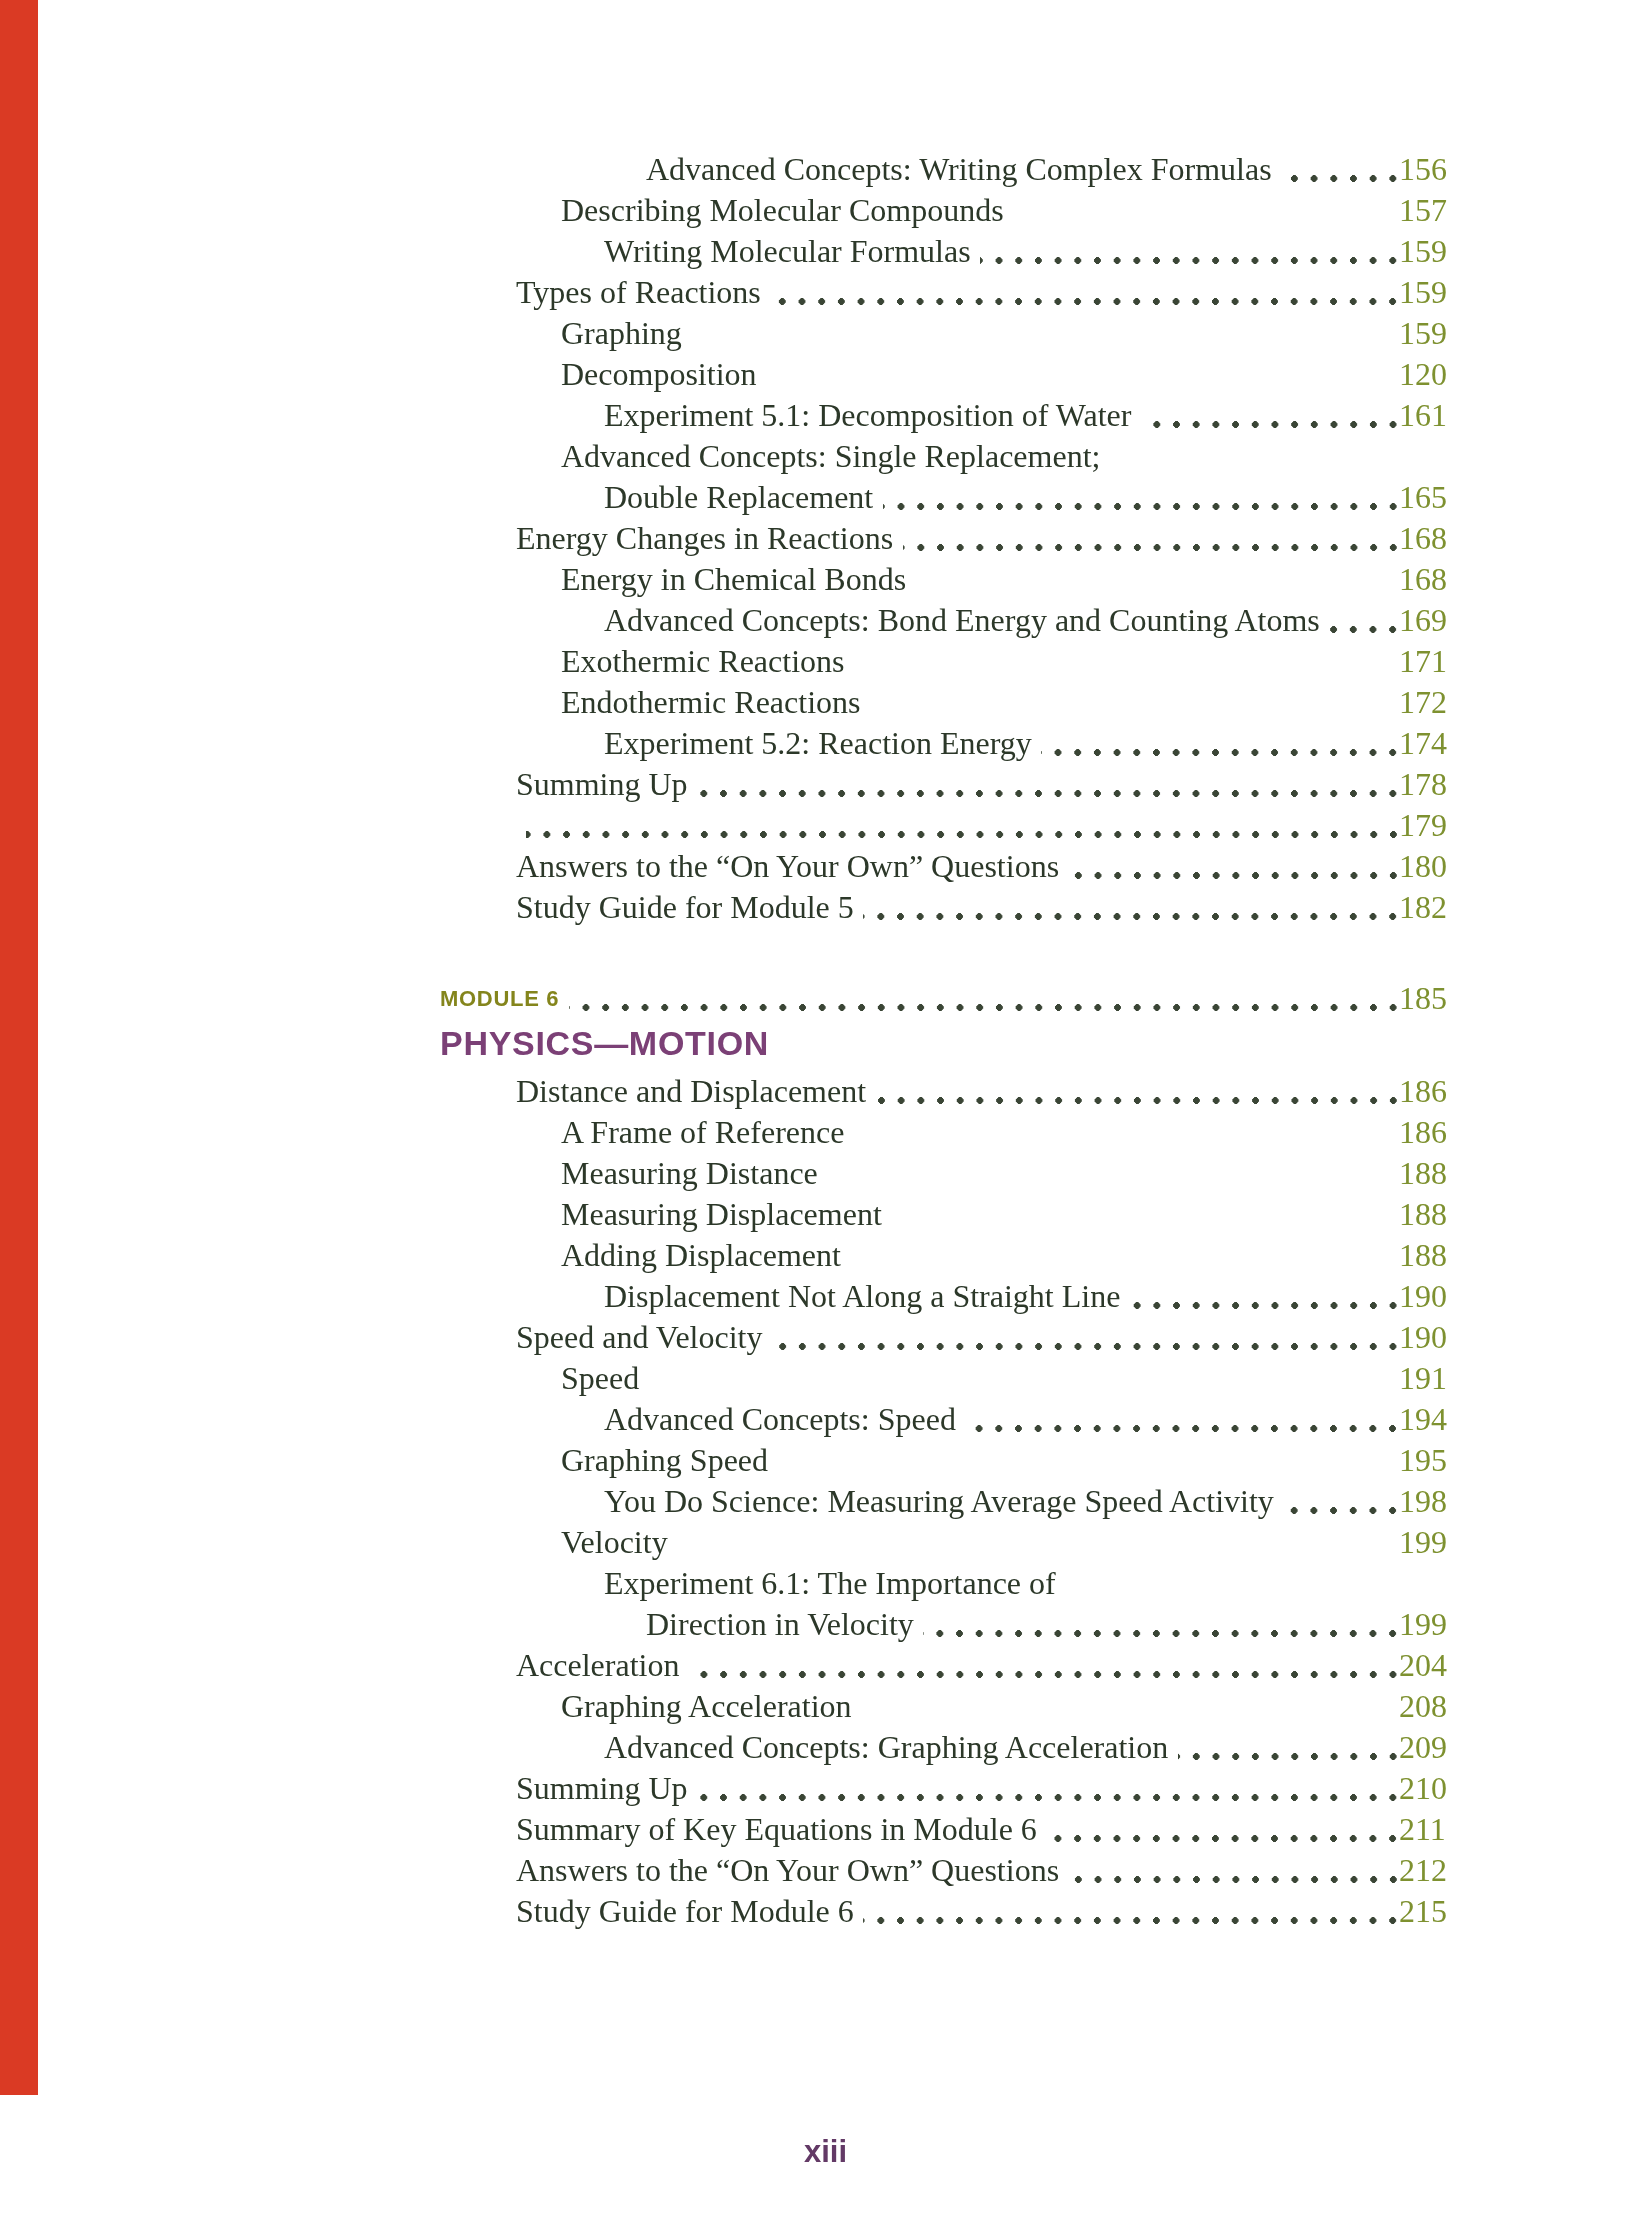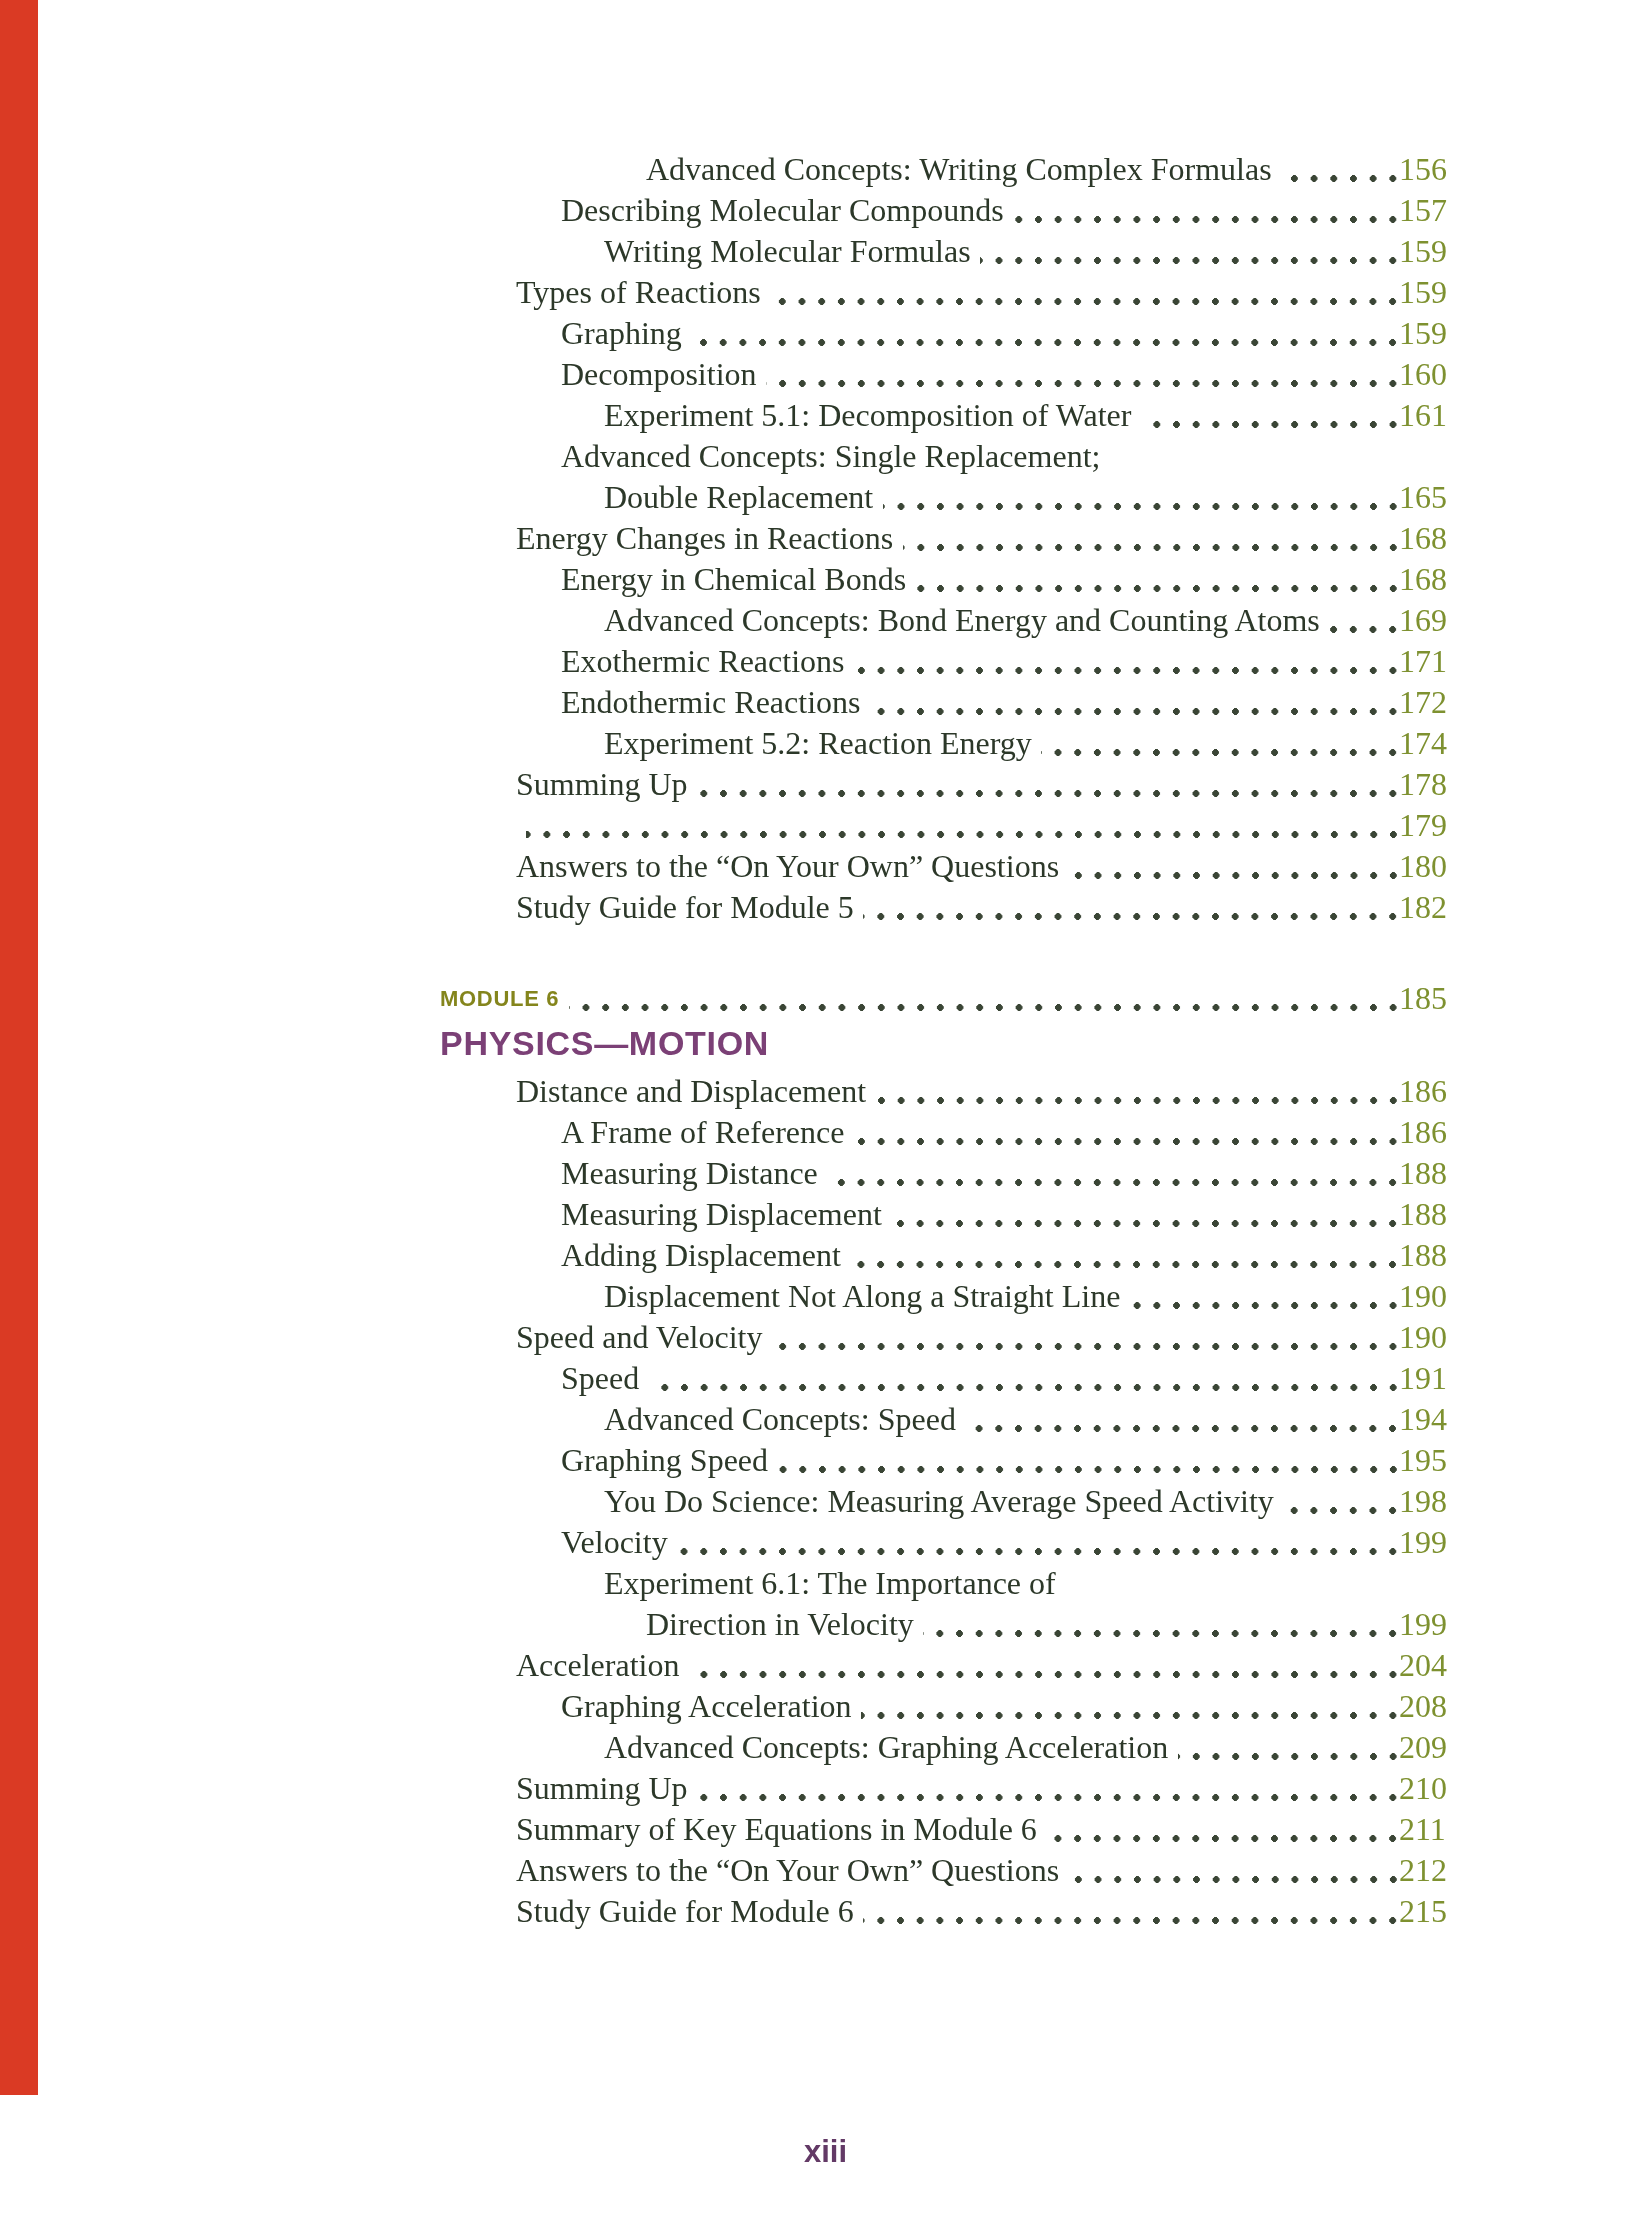--- a/index.html
+++ b/index.html
@@ -52,21 +52,21 @@
     background-repeat:repeat-x;
     background-position:right 9.5px bottom 8.1px;
   }
   .row .pagenum{
     flex:0 0 61px;
     line-height:41px;
     text-align:left;
     color:var(--page-num);
   }
   .ind1{padding-left:76px;}
-  .ind2{padding-left:121px;}
+  .ind2{padding-left:121px;align-items:center;}
   .ind3{padding-left:164px;}
   .ind4{padding-left:206px;}
   .spacer{height:50px;}
   .module-header-row{padding-left:0;}
   .module-header-row .label{
     font-family:"Liberation Sans","DejaVu Sans",sans-serif;
     font-weight:bold;
     font-size:22px;
     letter-spacing:0.7px;
     color:var(--module-header);
@@ -119,21 +119,21 @@
         <span class="pagenum">159</span>
       </div>
       <div class="row ind2">
         <span class="label">Graphing</span>
         <div class="leader"></div>
         <span class="pagenum">159</span>
       </div>
       <div class="row ind2">
         <span class="label">Decomposition</span>
         <div class="leader"></div>
-        <span class="pagenum">160</span>
+        <span class="pagenum">120</span>
       </div>
       <div class="row ind3">
         <span class="label">Experiment 5.1: Decomposition of Water</span>
         <div class="leader"></div>
         <span class="pagenum">161</span>
       </div>
       <div class="row ind2">
         <span class="label">Advanced Concepts: Single Replacement;</span>
       </div>
       <div class="row ind3">

